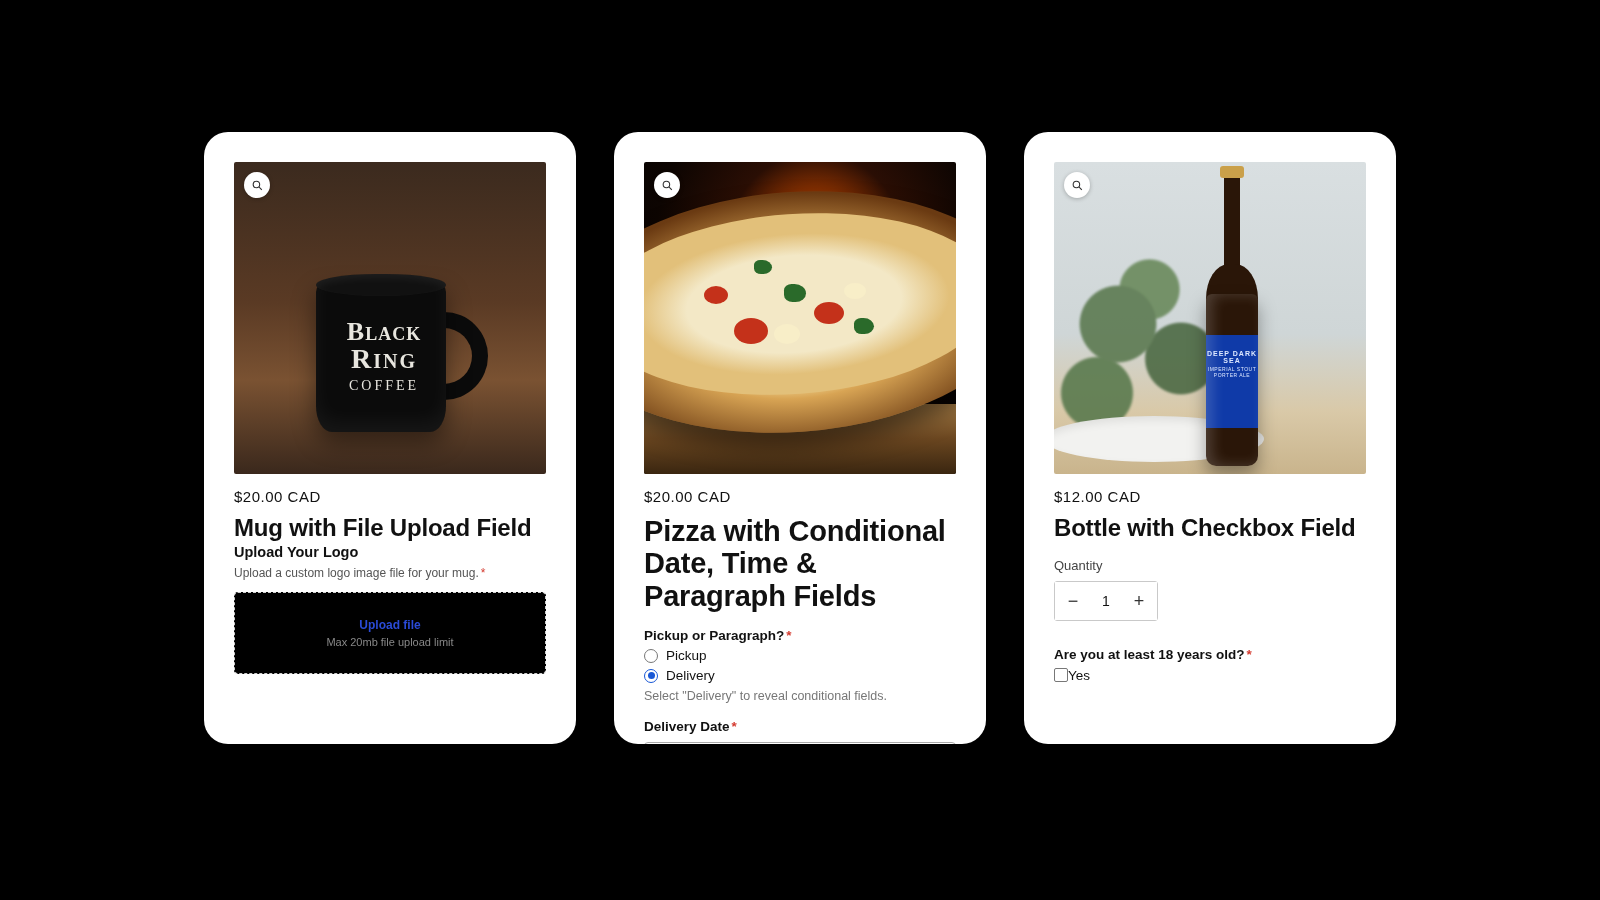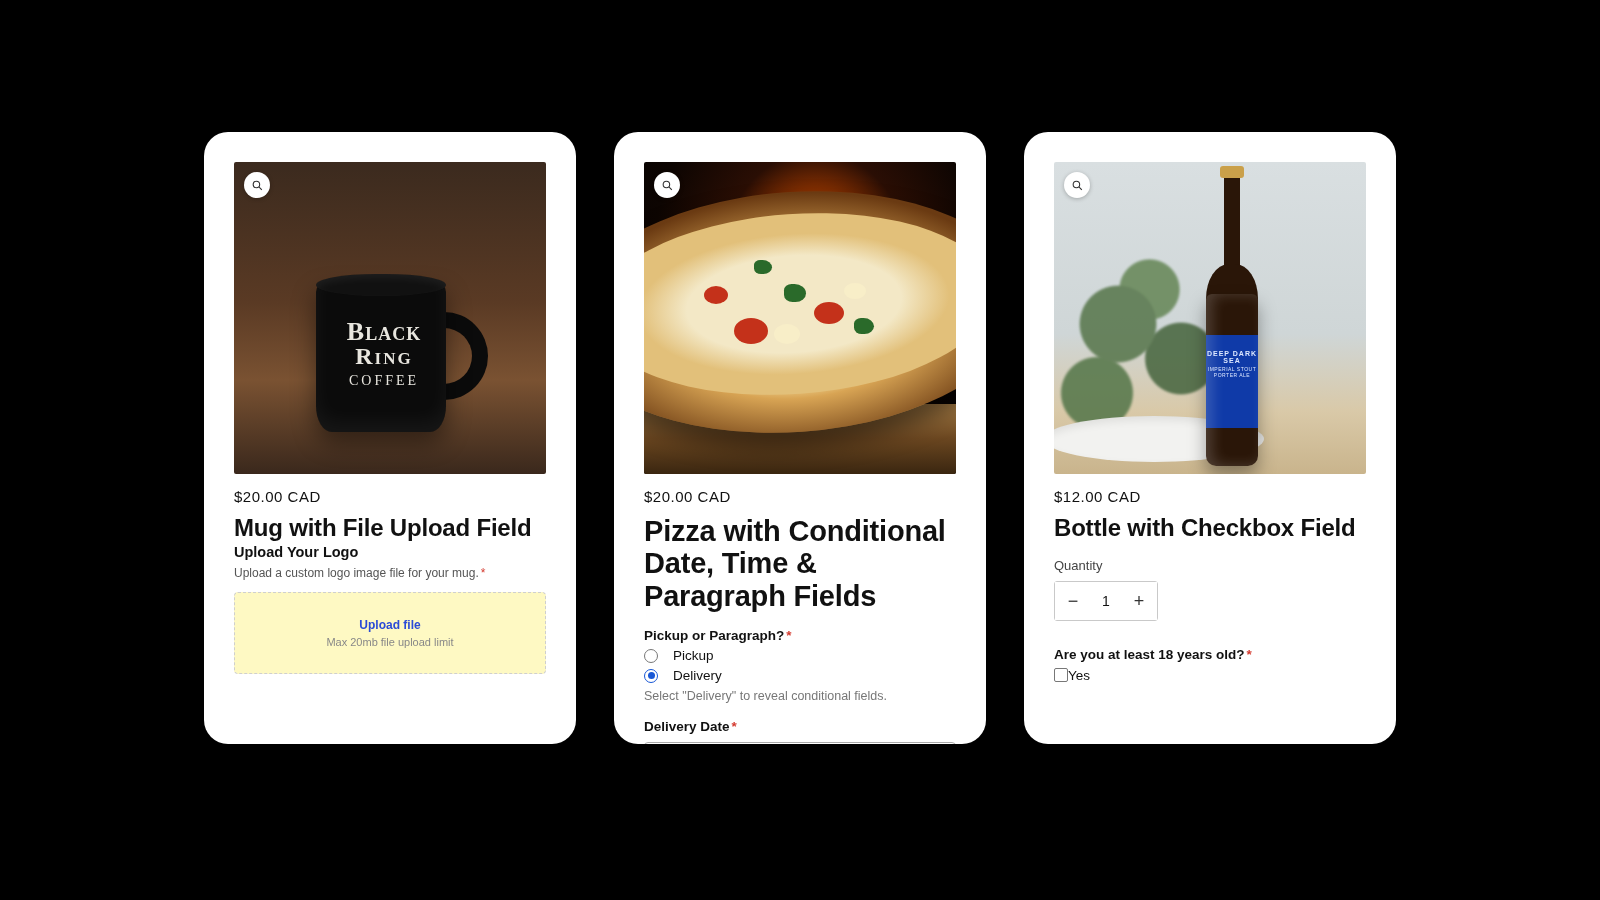--- a/index.html
+++ b/index.html
@@ -73,21 +73,21 @@
     color: #555;
     margin-top: 6px;
   }
   .req { color: #d43a2f; margin-left: 2px; }
 
   .dropzone {
     margin-top: 12px;
     height: 82px;
     border: 1px dashed #cfcfcf;
     border-radius: 4px;
-    background: #fef9c3;
+    background: #000000;
     display: flex; flex-direction: column;
     align-items: center; justify-content: center;
     gap: 4px;
   }
   .upload-link {
     font-size: 12px;
     font-weight: 700;
     color: #2a4bd7;
     cursor: pointer;
   }
@@ -97,21 +97,21 @@
     text-align: center;
   }
 
   
   .flabel {
     font-size: 13.5px;
     font-weight: 600;
     margin-top: 16px;
   }
   .radio-row {
-    display: flex; align-items: center; gap: 15px;
+    display: flex; align-items: center; gap: 8px;
     font-size: 13.5px;
     margin-top: 5px;
   }
   .radio {
     width: 14px; height: 14px; border-radius: 50%;
     border: 1.5px solid #777;
     display: inline-flex; align-items: center; justify-content: center;
     cursor: pointer;
     flex: none;
   }
@@ -190,21 +190,21 @@
     border: 16px solid #0b0b0b;
     border-left: none;
     border-radius: 0 44px 44px 0;
   }
   .mug-text {
     position:absolute; left:95px; top:155px; width:110px;
     color:#e8e6df; font-family: Georgia, 'Times New Roman', serif;
     text-align:center;
   }
   .mug-text .l1 { font-size:26px; font-weight:700; letter-spacing:1px; font-variant: small-caps;}
-  .mug-text .l2 { font-size:24px; font-weight:700; letter-spacing:2px; margin-top:-4px; font-variant: small-caps;}
+  .mug-text .l2 { font-size:28px; font-weight:700; letter-spacing:2px; margin-top:-4px; font-variant: small-caps;}
   .mug-text .l3 { font-size:14px; letter-spacing:3px; margin-top:3px; text-transform: uppercase;}
 
   
   .img-pizza {
     background: radial-gradient(circle at 55% 25%, #ff9a2a 0%, #c24600 8%, #2a0e04 30%, #0d0502 55%, #000 100%);
   }
   .pizza-board {
     position:absolute; left:0; bottom:0; width:100%; height:70px;
     background: linear-gradient(180deg,#a37a44 0%, #6a4620 50%, #3a2610 100%);
   }

